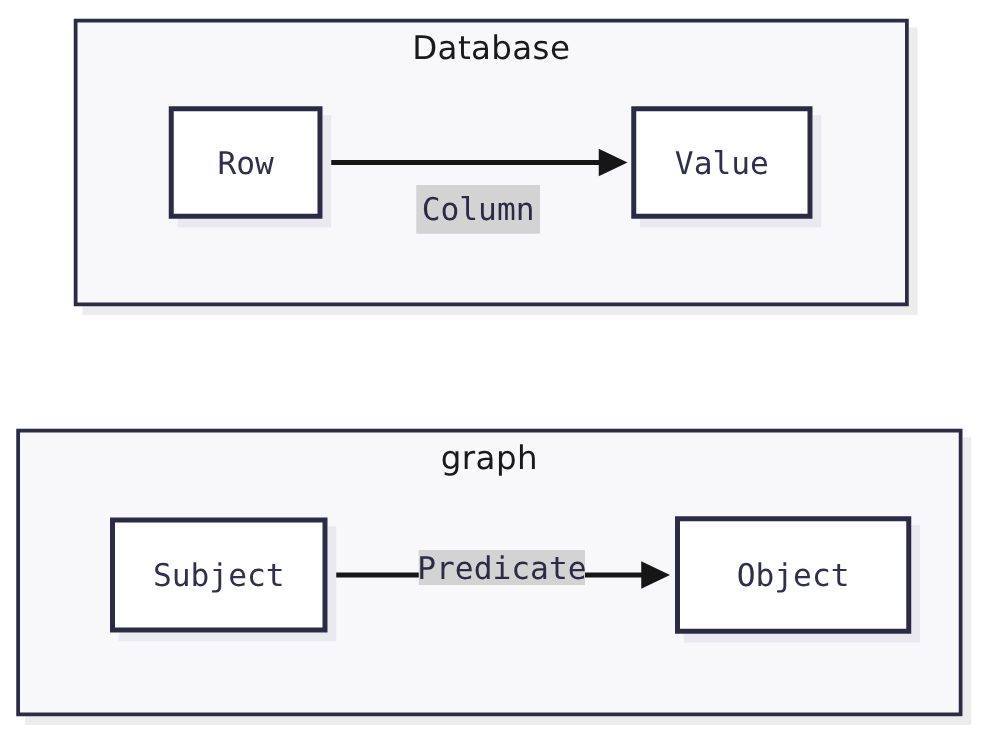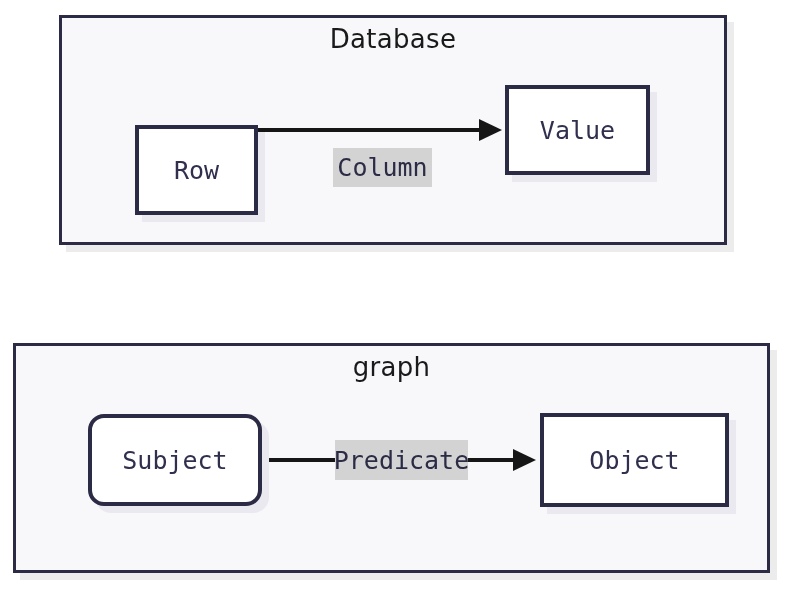--- a/index.html
+++ b/index.html
@@ -47,23 +47,23 @@
   .node{
     position:absolute;
     background:var(--node-fill);
     border:4px solid var(--node-border);
     box-shadow:7px 7px 0 0 var(--node-shadow);
     box-sizing:border-box;
     display:flex;align-items:center;justify-content:center;
     font-size:25px;
     color:var(--node-text);
   }
-  .node-row{left:135px;top:85px;width:123px;height:90px;margin-top:40px;}
+  .node-row{left:135px;top:85px;width:123px;height:90px;}
   .node-value{left:505px;top:85px;width:145px;height:90px;}
-  .node-subject{left:88px;top:414px;width:174px;height:92px;border-radius:16px;}
+  .node-subject{left:88px;top:414px;width:174px;height:92px;}
   .node-object{left:540px;top:413px;width:189px;height:94px;}
   .edge-line{
     position:absolute;height:4px;
     background:var(--edge-line);
   }
   .edge-line-db{left:258px;top:128px;width:224px;}
   .edge-line-graph{left:262px;top:458px;width:253px;}
   .arrowhead{
     position:absolute;width:0;height:0;
     border-top:11px solid transparent;
@@ -74,21 +74,21 @@
   .arrow-graph{left:513px;top:449px;}
   .edge-label{
     position:absolute;
     background:var(--edge-label-bg);
     color:var(--edge-label-text);
     font-size:25px;
     display:flex;align-items:center;justify-content:center;
     box-sizing:border-box;
   }
   .edge-label-db{left:333px;top:111px;width:99px;height:39px;margin-top:37px;}
-  .edge-label-graph{left:335px;top:440px;width:133px;height:40px;}
+  .edge-label-graph{left:335px;top:440px;width:133px;height:28px;}
 </style>
 </head>
 <body>
 
 <div class="canvas">
 
   <section class="cluster cluster-db"></section>
   <div class="cluster-title title-db">Database</div>
 
   <div class="edge-line edge-line-db"></div>

